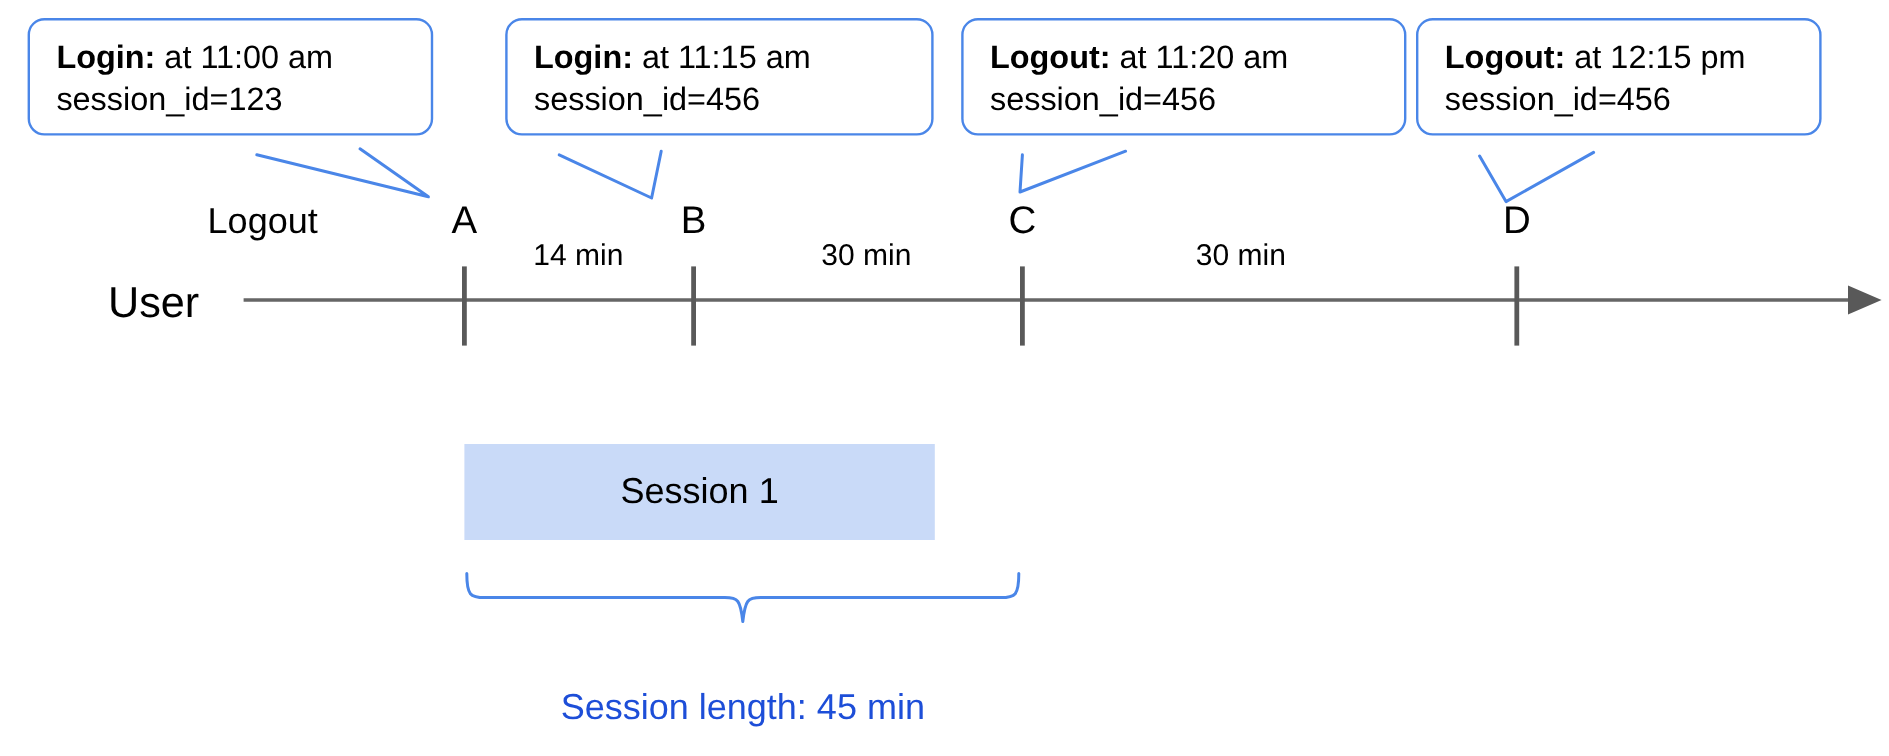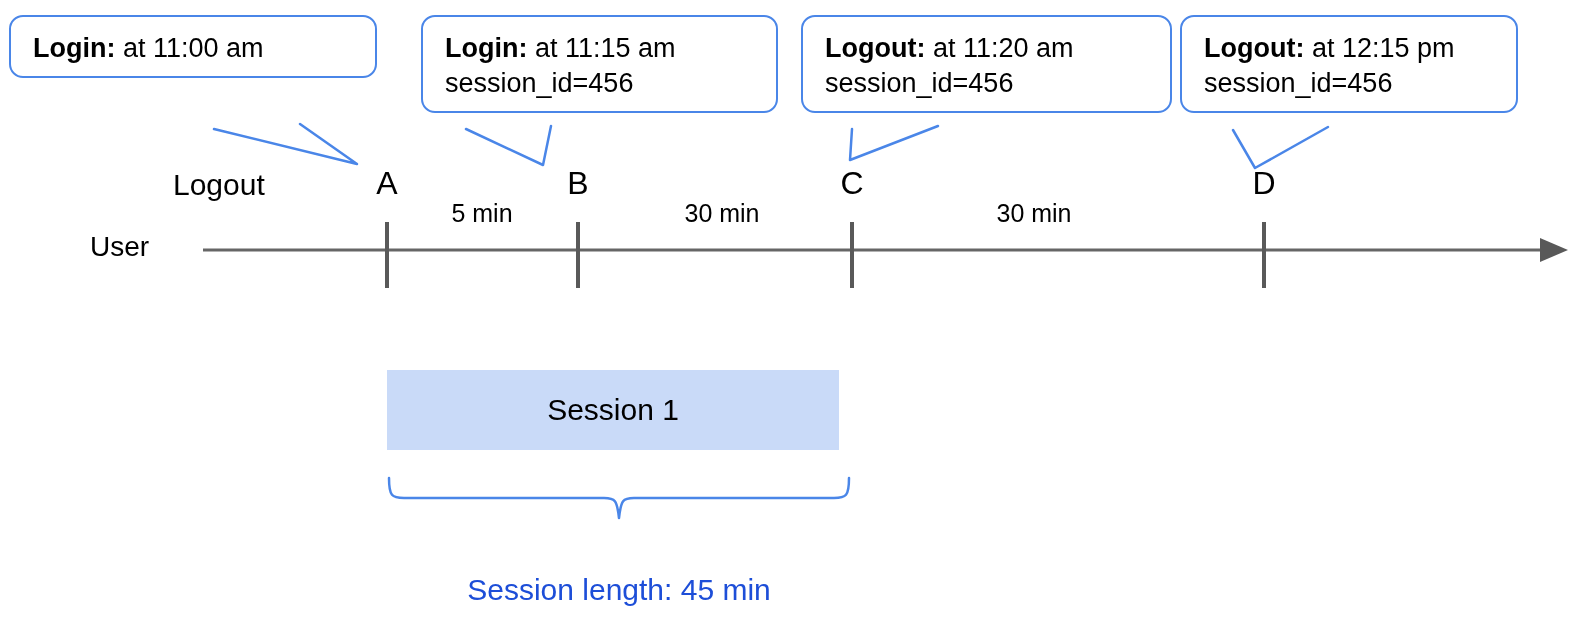--- a/index.html
+++ b/index.html
@@ -52,21 +52,21 @@
   .row-label {
     position: absolute;
     color: #000000;
     white-space: nowrap;
     z-index: 2;
   }
   .label-events {
     font-size: 30px;
   }
   .label-user {
-    font-size: 28px;
+    font-size: 36px;
   }
   
   .tick-letter {
     position: absolute;
     font-size: 32px;
     color: #000000;
     transform: translateX(-50%);
     white-space: nowrap;
     z-index: 2;
   }
@@ -137,22 +137,23 @@
       <path d="M 389 478
                C 389 496, 392 498, 404 498
                L 604 498
                C 615 498, 617 500, 619 518
                C 621 500, 623 498, 634 498
                L 834 498
                C 846 498, 849 496, 849 478" fill="none" stroke="#4a86e8" stroke-width="2.5" stroke-linecap="round" stroke-linejoin="round"></path>
     </g>
   </svg>
 
-  <div class="callout" style="left:9px; top:15px; width:368px;">
+  <div class="callout" style="left:23px; top:15px; width:338px;">
     <span class="line"><span class="evt">Login:</span><span> at 11:00 am</span></span>
+    <span class="line">session_id=123</span>
   </div>
 
   <div class="callout" style="left:421px; top:15px; width:357px;">
     <span class="line"><span class="evt">Login:</span><span> at 11:15 am</span></span>
     <span class="line">session_id=456</span>
   </div>
 
   <div class="callout" style="left:801px; top:15px; width:371px;">
     <span class="line"><span class="evt">Logout:</span><span> at 11:20 am</span></span>
     <span class="line">session_id=456</span>
@@ -164,23 +165,23 @@
   </div>
 
   <div class="row-label label-events" style="left:173px; top:168px;">Logout</div>
   <div class="row-label label-user" style="left:90px; top:231px;">User</div>
 
   <div class="tick-letter" style="left:387px; top:165px;">A</div>
   <div class="tick-letter" style="left:578px; top:165px;">B</div>
   <div class="tick-letter" style="left:852px; top:165px;">C</div>
   <div class="tick-letter" style="left:1264px; top:165px;">D</div>
 
-  <div class="interval-label" style="left:482px; top:199px;">5 min</div>
+  <div class="interval-label" style="left:482px; top:199px;">14 min</div>
   <div class="interval-label" style="left:722px; top:199px;">30 min</div>
   <div class="interval-label" style="left:1034px; top:199px;">30 min</div>
 
-  <div class="session-bar" style="left:387px; top:370px; width:452px; height:80px;">
+  <div class="session-bar" style="left:387px; top:370px; width:392px; height:80px;">
     <span>Session 1</span>
   </div>
 
   <div class="session-caption" style="left:619px; top:573px;">Session length: 45 min</div>
 
 </div>
 
 </body></html>

